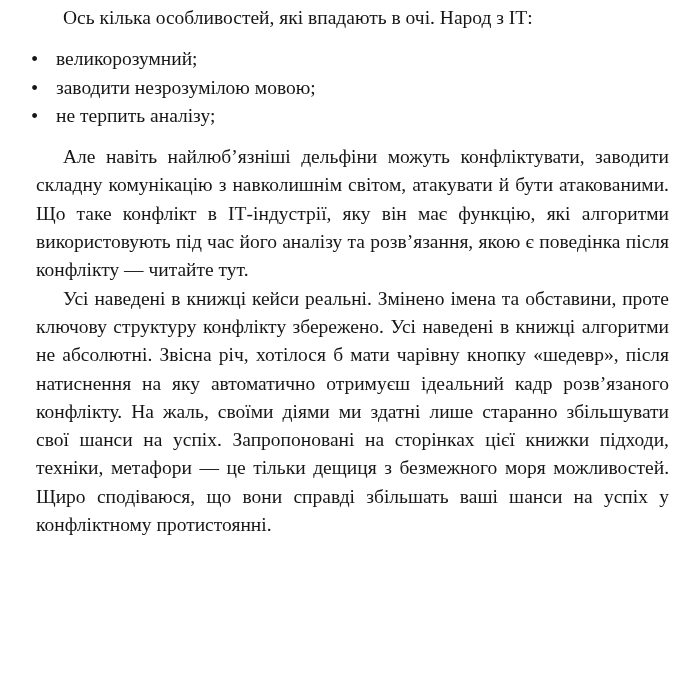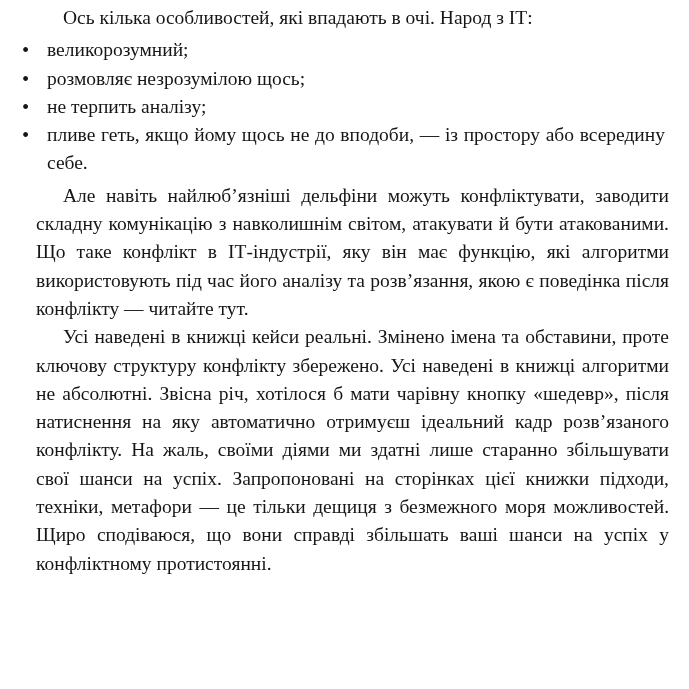--- a/index.html
+++ b/index.html
@@ -21,21 +21,21 @@
       overflow: hidden;
       -webkit-hyphens: auto;
       hyphens: auto;
     }
     .para {
       margin: 0;
       text-indent: 27px;
     }
     .bullet-list {
       list-style: none;
-      margin: 4px;
+      margin: 13px;
       padding: 0;
     }
     .bullet-list li {
       position: relative;
       margin-left: 7px;
       text-indent: 0;
     }
     .bullet-list li::before {
       content: "\2022";
       position: absolute;
@@ -47,21 +47,20 @@
   </style>
 </head>
 <body>
 
 <div class="page">
 
   <p class="para">Ось кілька особливостей, які впадають в очі. Народ з ІТ:</p>
 
   <ul class="bullet-list">
     <li>великорозумний;</li>
-    <li>розмовляє незрозумілою щось;</li>
+    <li>заводити незрозумілою мовою;</li>
     <li>не терпить аналізу;</li>
-    <li>пливе геть, якщо йому щось не до вподоби, — із простору або всередину себе.</li>
   </ul>
 
   <p class="para">Але навіть найлюб’язніші дельфіни можуть конфліктувати, заводити складну комунікацію з навколишнім світом, атакувати й бути атакованими. Що таке конфлікт в ІТ-індустрії, яку він має функцію, які алгоритми використовують під час його аналізу та розв’язання, якою є поведінка після конфлікту — читайте тут.</p>
   <p class="para">Усі наведені в книжці кейси реальні. Змінено імена та обставини, проте ключову структуру конфлікту збережено. Усі наведені в книжці алгоритми не абсолютні. Звісна річ, хотілося б мати чарівну кнопку «шедевр», після натиснення на яку автоматично отримуєш ідеальний кадр розв’язаного конфлікту. На жаль, своїми діями ми здатні лише старанно збільшувати свої шанси на успіх. Запропоновані на сторінках цієї книжки підходи, техніки, метафори — це тільки дещиця з безмежного моря можливостей. Щиро сподіваюся, що вони справді збільшать ваші шанси на успіх у конфліктному протистоянні.</p>
 
 </div>
 
 </body></html>

